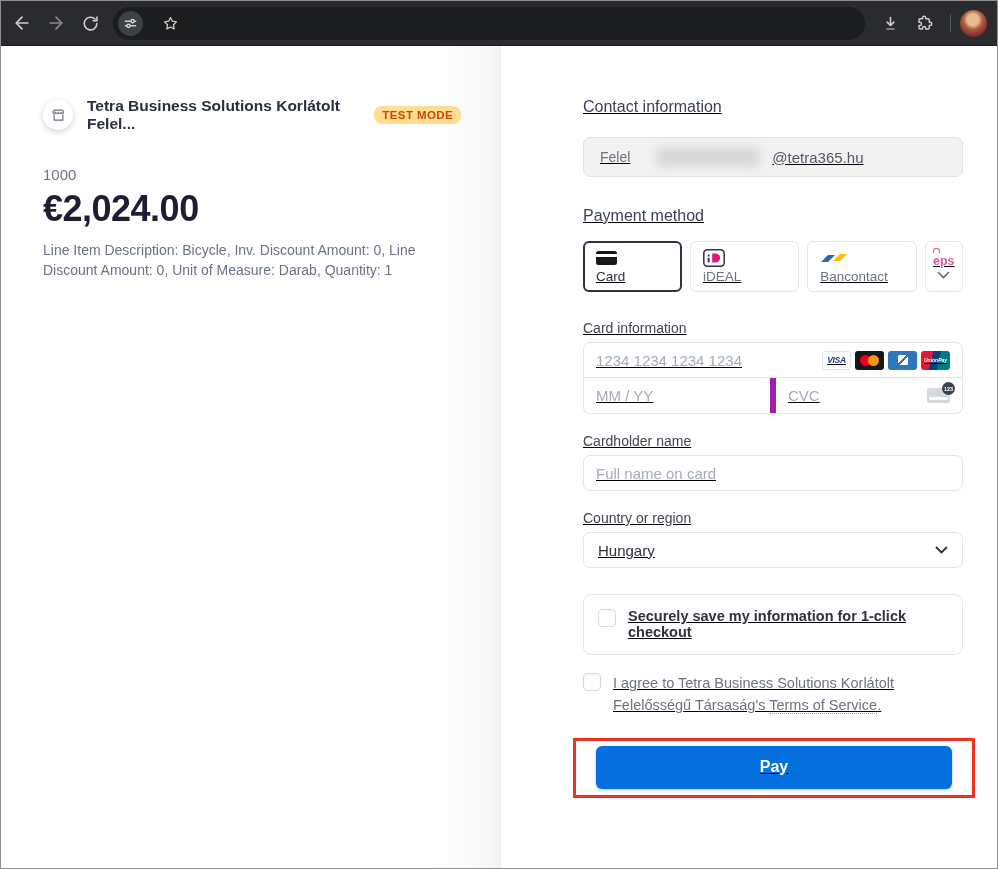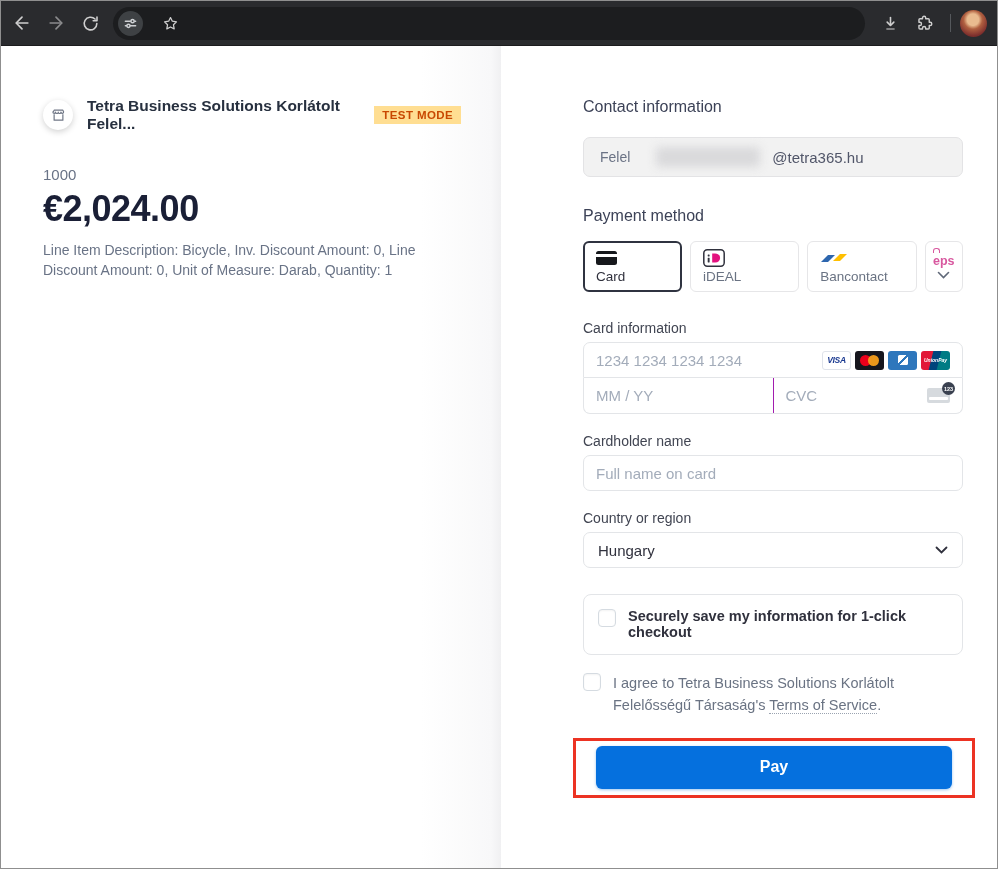--- a/index.html
+++ b/index.html
@@ -16,29 +16,29 @@
   .star-wrap { margin-left:10px; flex:none; cursor:pointer; display:flex; }
   .chrome-divider { width:1px; height:18px; background:#55585c; margin:0 9px; flex:none; }
   .avatar { width:27px; height:27px; border-radius:50%; flex:none; cursor:pointer;
             background: radial-gradient(circle at 48% 36%, #e9bb8f 0 26%, #b06040 42%, #7e2f2d 72%, #58211f 100%); }
 
   
   .content { display:flex; height:823px; background:#fff; }
   .left { width:500px; flex:none; padding:51px 40px 0 42px;
           background:linear-gradient(90deg,#ffffff 84%,#f8f8f9 98%,#f0f0f2 100%); }
   .right { flex:1; padding:52px 0 0 82px; }
-  .right-inner { width:380px; }
+  .right-inner { width:380px;text-decoration:underline; }
 
   
   .merchant-row { display:flex; align-items:center; }
   .merchant-logo { width:30px; height:30px; border-radius:50%; background:#fff; flex:none;
                    box-shadow:0 2px 6px rgba(0,0,0,.18); display:flex; align-items:center; justify-content:center; }
   .merchant-name { margin-left:14px; font-size:15.5px; font-weight:600; color:#27303f; }
   .badge { margin-left:12px; background:#ffde92; color:#c84801; font-size:11.5px; font-weight:700;
-           padding:3px 8px; border-radius:0; letter-spacing:.4px; white-space:nowrap;text-align:center; }
+           padding:3px 8px; border-radius:8px; letter-spacing:.4px; white-space:nowrap;text-align:center; }
   .ref { margin-top:33px; font-size:15px; color:#697386; }
   .amount { margin-top:5px; font-size:36px; font-weight:600; color:#1a1f36; letter-spacing:-.5px; }
   .desc { margin-top:11px; font-size:14px; color:#697386; line-height:1.4; max-width:402px; }
 
   
   .sec-h { font-size:16px; font-weight:500; color:#3c4257; }
   .email-box { margin-top:21px; height:40px; background:#f2f2f2; border:1px solid #e3e3e5; border-radius:7px;
                display:flex; align-items:center; padding:0 16px; }
   .email-label { font-size:14px; color:#6b7385; }
   .email-blur { width:104px; height:20px; margin-left:26px; background:#d9d9db; border-radius:3px; filter:blur(5px); }
@@ -62,21 +62,21 @@
   .eps-word { font-size:12.5px; font-weight:700; color:#d8589f; line-height:1; }
   .eps-hat { position:absolute; left:0; top:-4px; width:7px; height:5px; border:1.6px solid #d8589f;
              border-bottom:none; border-radius:3px 3px 0 0; }
 
   .field-label { margin-top:28px; font-size:14px; color:#414552; }
   .field-label.tight { margin-top:19px; }
 
   .card-row1 { display:flex; align-items:center; height:36px; border:1px solid #e3e5e8; border-radius:7px 7px 0 0;
                padding:0 12px; background:#fff; margin-top:6px; }
   .card-row2 { display:flex; height:36px; border:1px solid #e3e5e8; border-top:none; border-radius:0 0 7px 7px; background:#fff; }
-  .cell-exp { flex:1; display:flex; align-items:center; padding:0 12px; border-right:1px solid #a21caf; }
+  .cell-exp { flex:1; display:flex; align-items:center; padding:0 12px; border-right:6px solid #a21caf; }
   .cell-cvc { flex:1; display:flex; align-items:center; padding:0 12px; }
   input.bare { border:none; outline:none; width:100%; font-size:15px; color:#30313d; font-family:inherit; background:transparent; }
   input.bare::placeholder { color:#a3acba; }
 
   .brands { display:flex; gap:4px; margin-left:8px; flex:none; }
   .brand { width:29px; height:19px; border-radius:3px; display:flex; align-items:center; justify-content:center; position:relative; overflow:hidden; }
   .visa { background:#fff; border:1px solid #dfe3ea; }
   .visa span { font-style:italic; font-weight:800; font-size:8.5px; color:#1b3a91; letter-spacing:-.3px; }
   .mc { background:#16161d; }
   .mc i { position:absolute; top:4px; width:11px; height:11px; border-radius:50%; }

